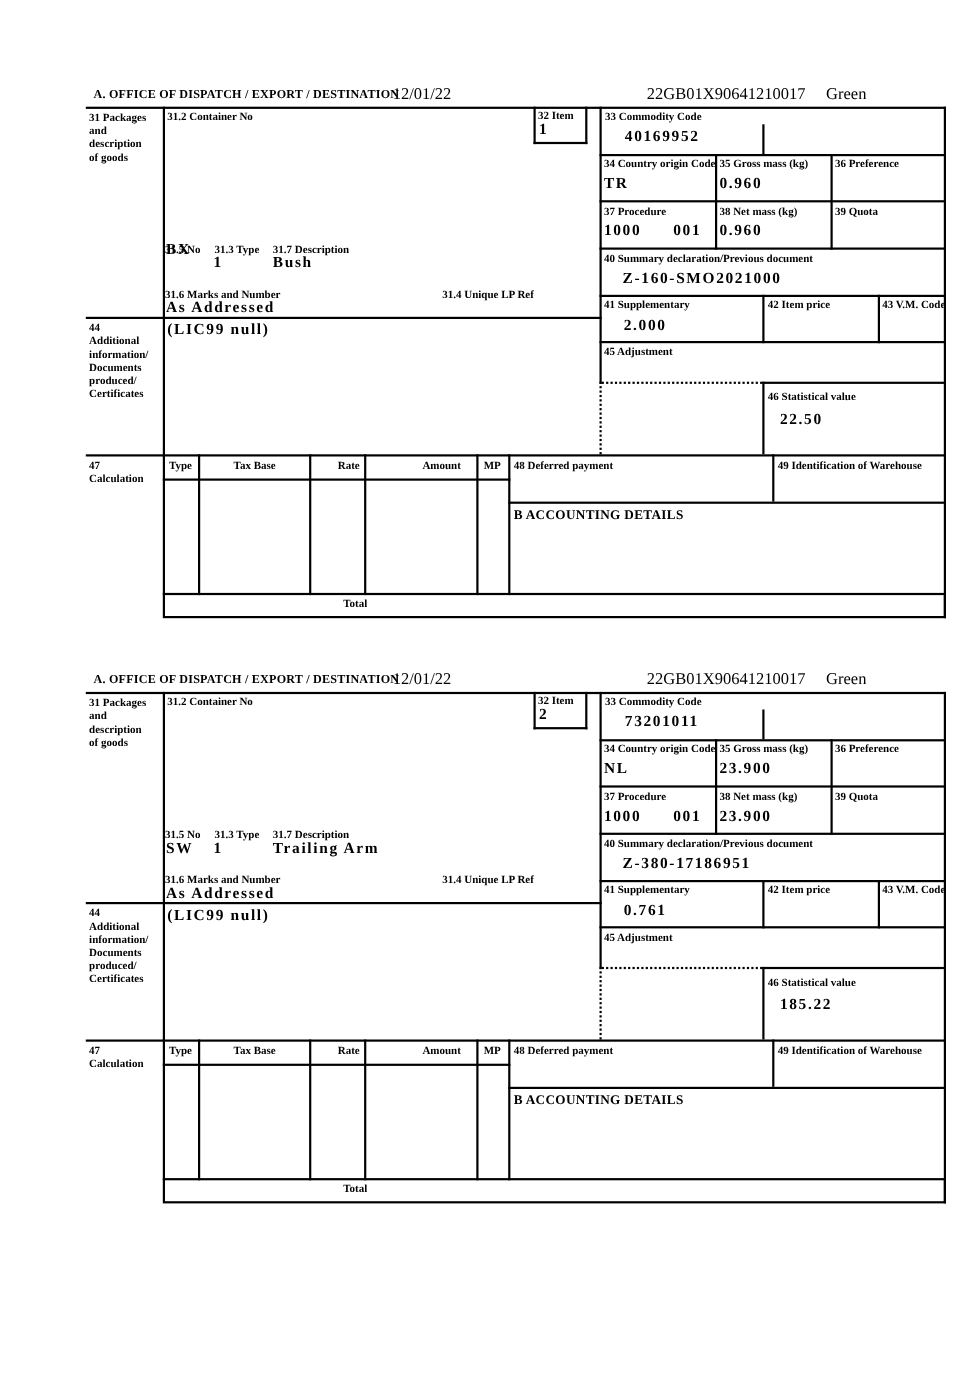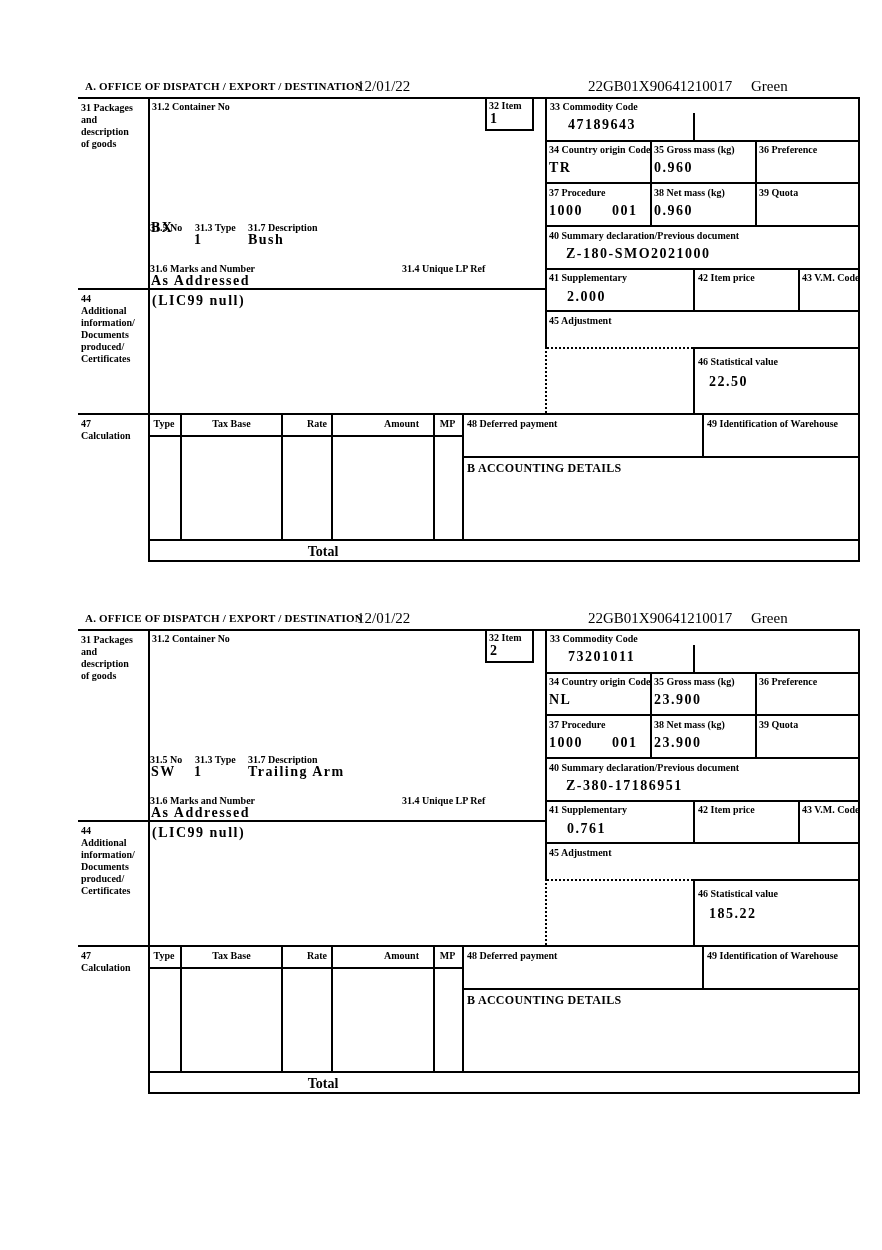--- a/index.html
+++ b/index.html
@@ -13,21 +13,21 @@
   .box32{border:2px solid #000;border-top:none}
   .totalbox{border:2px solid #000}
   .lbl{font-weight:bold;font-size:10px;line-height:1.2;white-space:nowrap}
   .pre{white-space:pre-line}
   .cen{text-align:center}
   .rgt{text-align:right;padding-right:2px}
   .ttl{font-weight:bold;font-size:11px;letter-spacing:.2px;white-space:nowrap}
   .hval{font-size:15px;white-space:nowrap}
   .val{font-weight:bold;font-size:14px;letter-spacing:1.5px;white-space:nowrap}
   .acct{font-weight:bold;font-size:12px;letter-spacing:.3px;white-space:nowrap}
-  .tot{font-weight:bold;font-size:14px}
+  .tot{font-weight:bold;font-size:10px}
 </style>
 </head>
 <body>
 
 <div class="page" id="page">
 
   <section class="block" style="top: 80px;">
 
     <div class="ttl" style="left:7px;top:0">A.  OFFICE OF DISPATCH / EXPORT / DESTINATION</div>
     <div class="hval" style="left:279px;top:-2px">12/01/22</div>
@@ -87,34 +87,34 @@
     <div class="val" style="left:116px;top:152px">1</div>
     <div class="val" style="left:170px;top:152px">Bush</div>
     <div class="lbl" style="left:72px;top:183px">31.6 Marks and Number</div>
     <div class="lbl" style="left:324px;top:183px">31.4 Unique LP Ref</div>
     <div class="val" style="left:73px;top:193px">As Addressed</div>
 
     <div class="lbl" style="left:411px;top:20px">32 Item</div>
     <div class="val" style="left:412px;top:31px">1</div>
 
     <div class="lbl" style="left:472px;top:21px">33 Commodity Code</div>
-    <div class="val" style="left:490px;top:37px">47189643</div>
+    <div class="val" style="left:490px;top:37px">40169952</div>
     <div class="lbl" style="left:471px;top:64px">34 Country origin Code</div>
     <div class="val" style="left:471px;top:80px">TR</div>
     <div class="lbl" style="left:576px;top:64px">35 Gross mass (kg)</div>
     <div class="val" style="left:576px;top:80px">0.960</div>
     <div class="lbl" style="left:681px;top:64px">36 Preference</div>
     <div class="lbl" style="left:471px;top:107px">37 Procedure</div>
     <div class="val" style="left:471px;top:123px">1000</div>
     <div class="val" style="left:534px;top:123px">001</div>
     <div class="lbl" style="left:576px;top:107px">38 Net mass (kg)</div>
     <div class="val" style="left:576px;top:123px">0.960</div>
     <div class="lbl" style="left:681px;top:107px">39 Quota</div>
     <div class="lbl" style="left:471px;top:150px">40 Summary declaration/Previous document</div>
-    <div class="val" style="left:488px;top:166px">Z-180-SMO2021000</div>
+    <div class="val" style="left:488px;top:166px">Z-160-SMO2021000</div>
     <div class="lbl" style="left:471px;top:192px">41 Supplementary</div>
     <div class="val" style="left:489px;top:209px">2.000</div>
     <div class="lbl" style="left:620px;top:192px">42 Item price</div>
     <div class="lbl" style="left:724px;top:192px">43 V.M. Code</div>
     <div class="val" style="left:74px;top:213px">(LIC99 null)</div>
     <div class="lbl" style="left:471px;top:235px">45 Adjustment</div>
     <div class="lbl" style="left:620px;top:276px">46 Statistical value</div>
     <div class="val" style="left:631px;top:294px">22.50</div>
 
     <div class="lbl cen" style="left:70px;top:338px;width:32px">Type</div>

